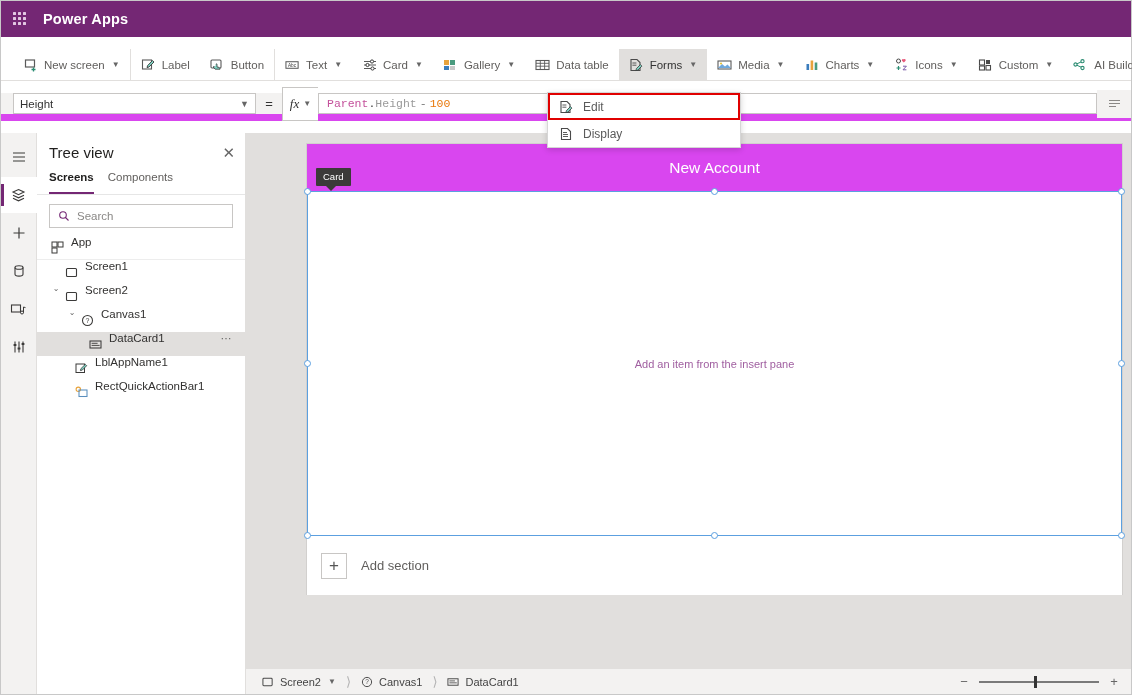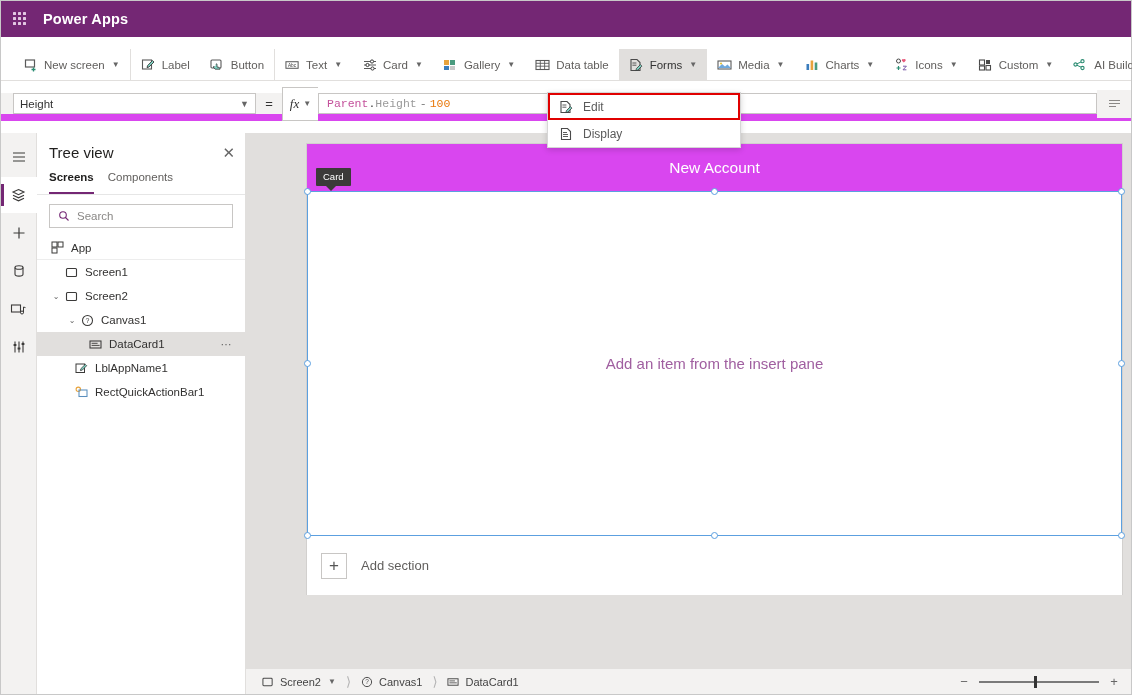--- a/index.html
+++ b/index.html
@@ -152,21 +152,21 @@
     content: ""; position: absolute; left: 0; right: 0; bottom: 0;
     height: 2px; background: #742774;
   }
   .tp-search {
     margin: 9px 12px 6px 12px; height: 24px; border: 1px solid #c8c6c4;
     display: flex; align-items: center; gap: 7px; padding: 0 8px;
   }
   .tp-search span { font-size: 11.5px; color: #8a8886; }
   .tree { flex: 1; overflow: hidden; padding-top: 2px; }
   .tnode {
-    height: 24px; display: flex; align-items: center; font-size: 11.5px;
+    height: 24px; display: flex; font-size: 11.5px;
     color: #323130; cursor: default; position: relative;
   }
   .tnode.app-row { border-bottom: 1px solid #ededed; }
   .tnode.sel { background: #e1dfdd; }
   .tnode .exp { width: 14px; text-align: center; font-size: 8px; color: #666; flex: 0 0 14px;}
   .tnode .tico { width: 17px; display: flex; align-items: center; justify-content: center; flex: 0 0 17px; margin-right: 5px;}
   .tnode .ell { margin-left: auto; margin-right: 12px; color: #666; letter-spacing: 1.5px; font-size: 11px; }
 
   
   .canvasarea {
@@ -181,21 +181,21 @@
   .formheader {
     position: absolute; left: 0; top: 0; right: 0; height: 47px;
     background: #d946ef; color: #fff; display: flex; align-items: center;
     justify-content: center; font-size: 15.5px;
   }
   .cardbody {
     position: absolute; left: 0; top: 47px; right: 0; height: 345px;
     background: #fff; border: 1px solid #5ca0e0;
     display: flex; align-items: center; justify-content: center;
   }
-  .emptyhint { font-size: 15px; color: #a05fa0; }
+  .emptyhint { font-size: 11px; color: #a05fa0; }
   .handle {
     position: absolute; width: 7px; height: 7px; border-radius: 50%;
     background: #fff; border: 1.4px solid #5ca0e0; z-index: 12;
   }
   .cardtag {
     position: absolute; left: 8px; top: -24px; background: #3b3a39; color: #fff;
     font-size: 9.5px; padding: 3px 7px 4px 7px; z-index: 14; border-radius: 1px;
   }
   .cardtag::after {
     content: ""; position: absolute; left: 10px; bottom: -5px;

